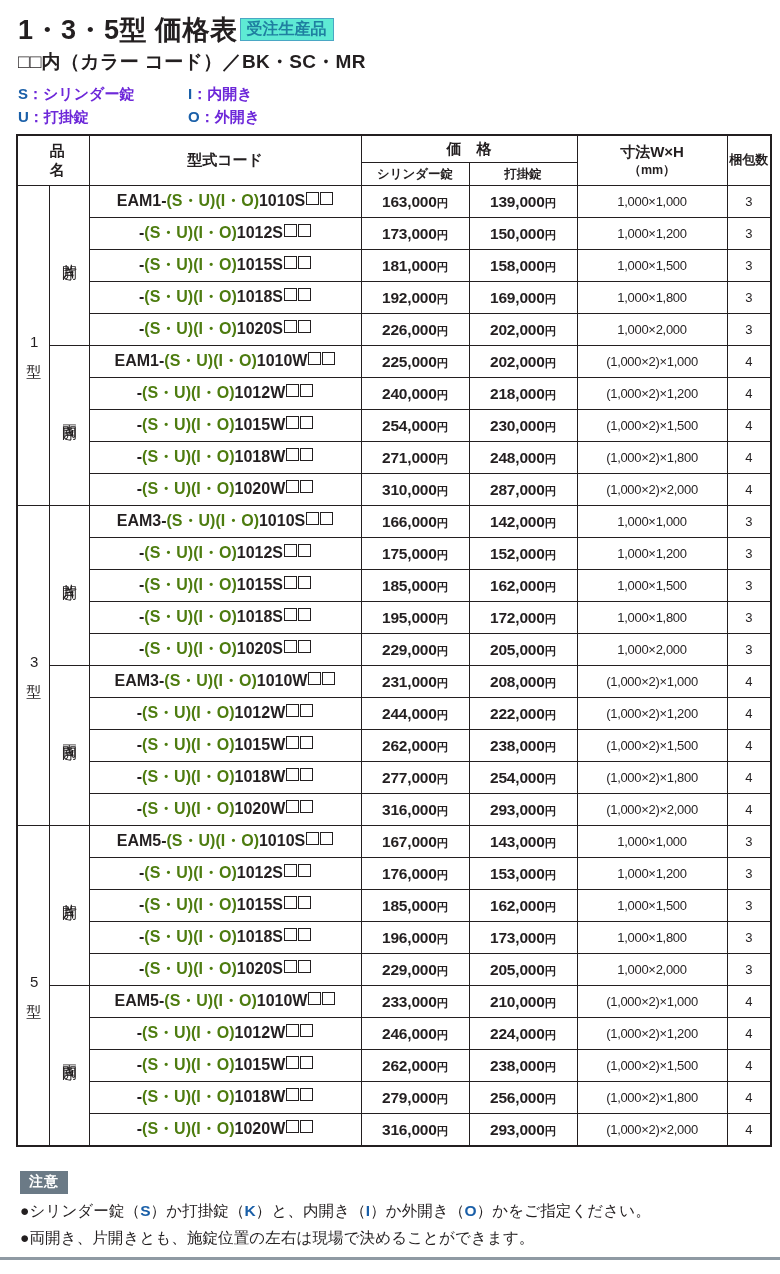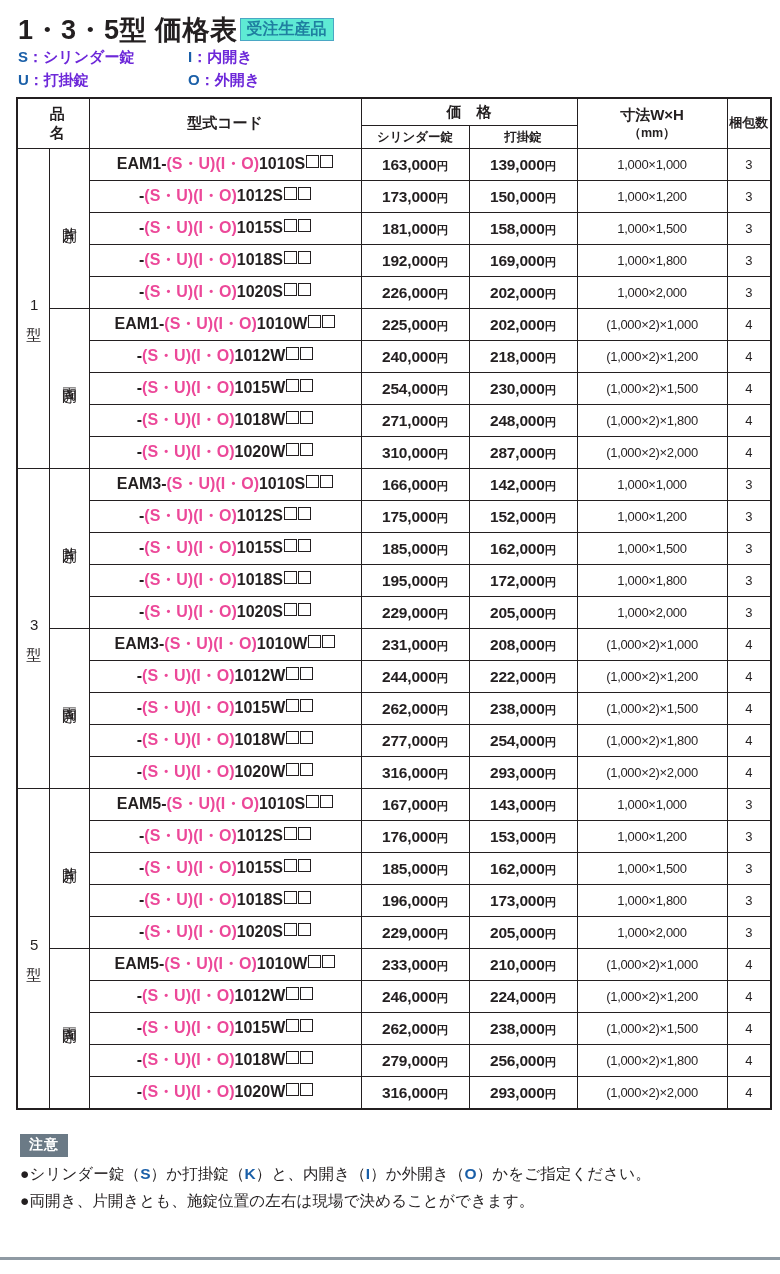--- a/index.html
+++ b/index.html
@@ -108,21 +108,21 @@
   .col-pack  { width: 44px; }
 
   td.code {
     text-align: left;
     padding-left: 8px;
     font-size: 16px;
     font-weight: bold;
     height: 31px;
     white-space: nowrap;
   }
-  td.code .blue { color: #ec4899; }
+  td.code .blue { color: #4d7c0f; }
   td.code .sq {
     display: inline-block;
     width: 11px;
     height: 11px;
     border: 1.4px solid #231f20;
     margin-left: 1px;
     vertical-align: 1px;
   }
   td.price {
     font-size: 15.5px;
@@ -185,20 +185,21 @@
 </head>
 <body>
 
 <div class="page">
 
   <div class="title-row">
     <div class="title-main">1・3・5型 価格表</div>
     <div class="title-badge">受注生産品</div>
   </div>
 
+  <div class="subtitle">□□内（カラー コード）／BK・SC・MR</div>
 
   <div class="legend">
     <div class="legend-row">
       <div class="legend-item first">
         <span class="legend-key">S</span>
           <span class="legend-txt">：シリンダー錠</span>
       </div>
       <div class="legend-item">
         <span class="legend-key">I</span>
           <span class="legend-txt">：内開き</span>

